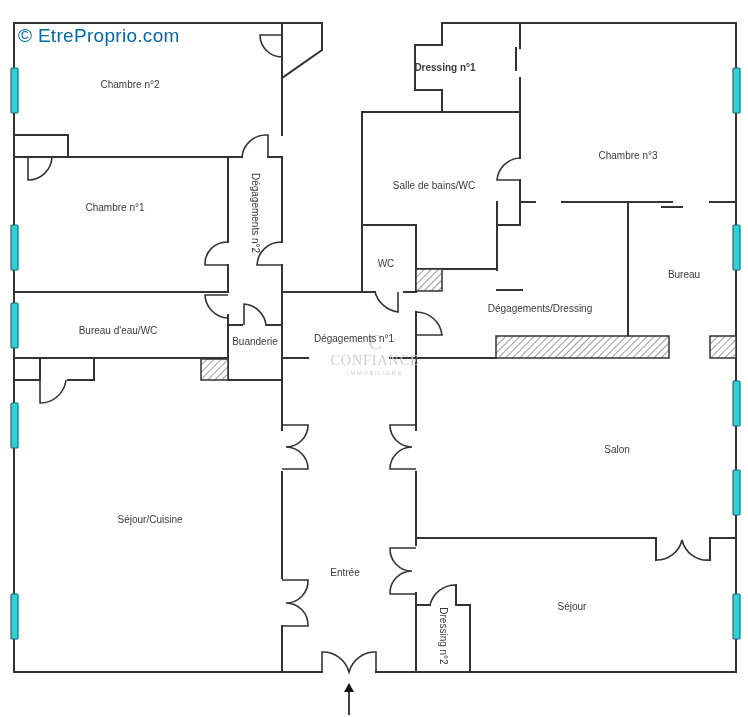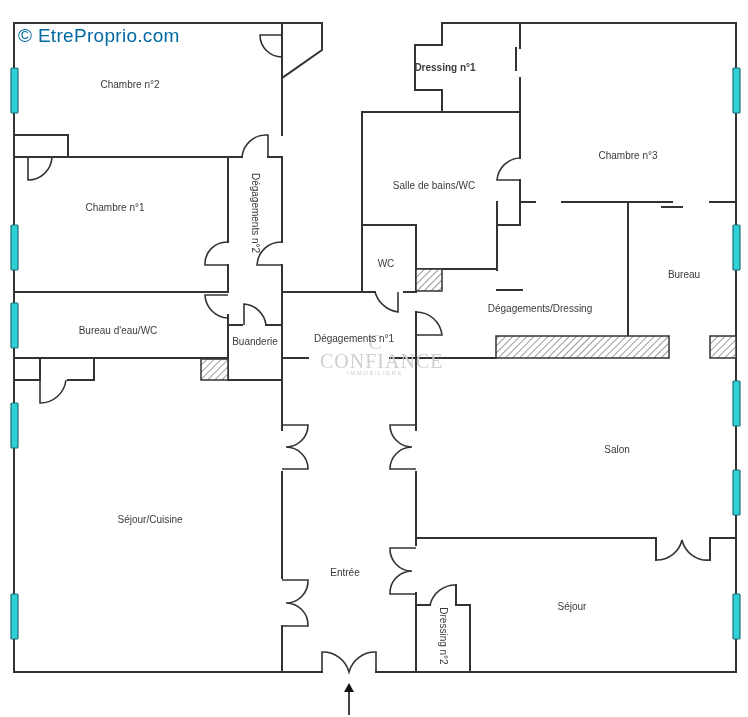--- a/index.html
+++ b/index.html
@@ -7,21 +7,21 @@
   svg { position: absolute; left: 0; top: 0; }
   .wall { stroke: #333; stroke-width: 2; fill: none; stroke-linecap: square; }
   .door { stroke: #333; stroke-width: 1.6; fill: none; }
   .win { fill: #2fd0d6; stroke: #1d6e75; stroke-width: 1.2; }
   .hatch { fill: url(#hatchPat); stroke: #333; stroke-width: 1.5; }
   .room-label { position: absolute; font-size: 10px; color: #3a3a3a; white-space: nowrap; transform: translate(-50%, -50%); }
   .vert { writing-mode: vertical-rl; }
   .watermark-top { position: absolute; left: 18px; top: 25px; font-size: 19px; color: #0369a1; letter-spacing: 0.3px; }
   .watermark-logo { position: absolute; left: 320px; top: 332px; width: 110px; text-align: center; color: #cfcfcf; }
   .watermark-logo .c { font-family: "Liberation Serif", serif; font-size: 20px; line-height: 20px; }
-  .watermark-logo .brand { font-family: "Liberation Serif", serif; font-size: 20px; letter-spacing: 1px; line-height: 18px; }
+  .watermark-logo .brand { font-family: "Liberation Serif", serif; font-size: 14px; letter-spacing: 1px; line-height: 18px; }
   .watermark-logo .sub { font-size: 6px; letter-spacing: 1.5px; }
 </style>
 </head>
 <body>
 
 <svg width="748" height="717" viewBox="0 0 748 717">
   <defs>
     <pattern id="hatchPat" patternUnits="userSpaceOnUse" width="5" height="5" patternTransform="rotate(45)">
       <rect width="5" height="5" fill="#fff"></rect>
       <line x1="0" y1="0" x2="0" y2="5" stroke="#555" stroke-width="1.2"></line>

